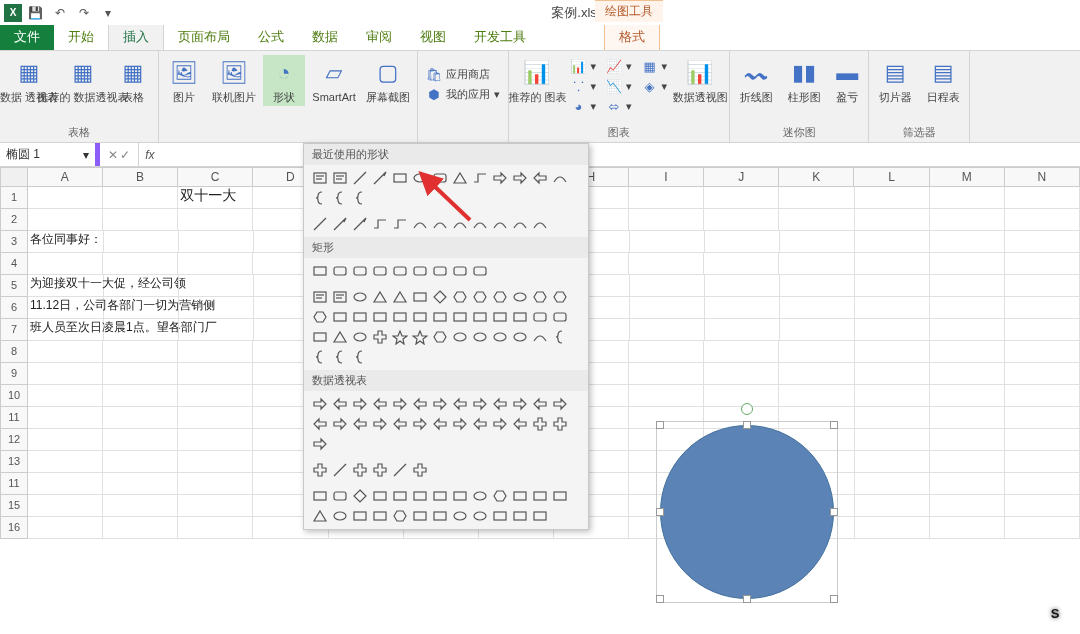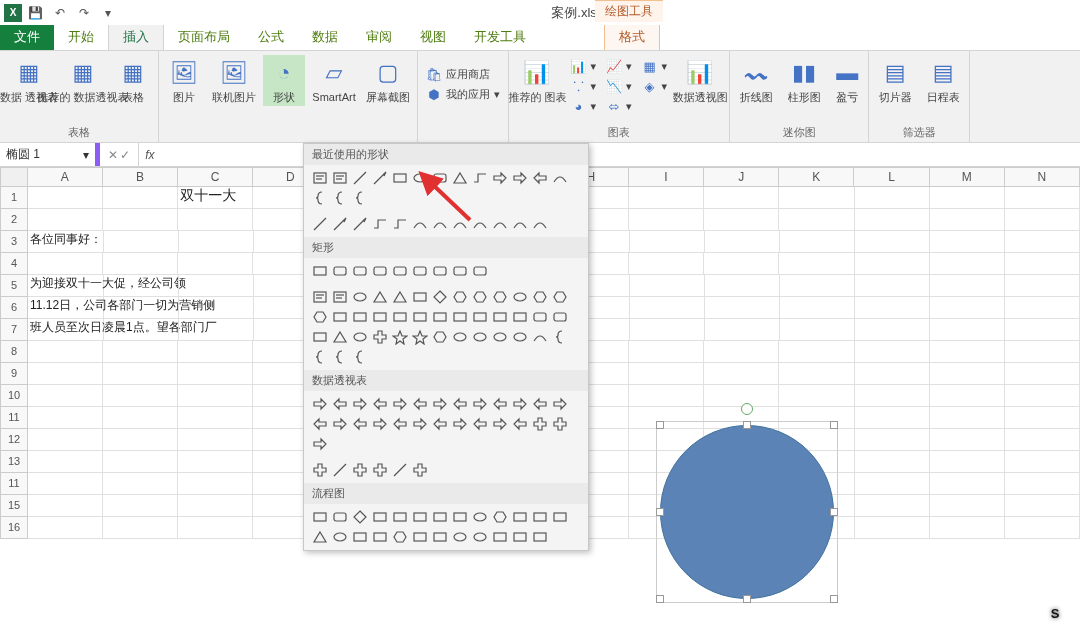--- a/index.html
+++ b/index.html
@@ -1125,21 +1125,20 @@
         <svg viewBox="0 0 16 16">
           <line x1="2" y1="14" x2="14" y2="2"></line>
         </svg>
       </div>
       <div class="sp-item">
         <svg viewBox="0 0 16 16">
           <path d="M6 2 H10 V6 H14 V10 H10 V14 H6 V10 H2 V6 H6 Z"></path>
         </svg>
       </div>
     </div>
-  <div class="sp-section-title">流程图</div>
   <div class="sp-grid" id="sec-flow">
       <div class="sp-item">
         <svg viewBox="0 0 16 16">
           <rect x="2" y="4" width="12" height="8"></rect>
         </svg>
       </div>
       <div class="sp-item">
         <svg viewBox="0 0 16 16">
           <rect x="2" y="4" width="12" height="8" rx="2"></rect>
         </svg>

